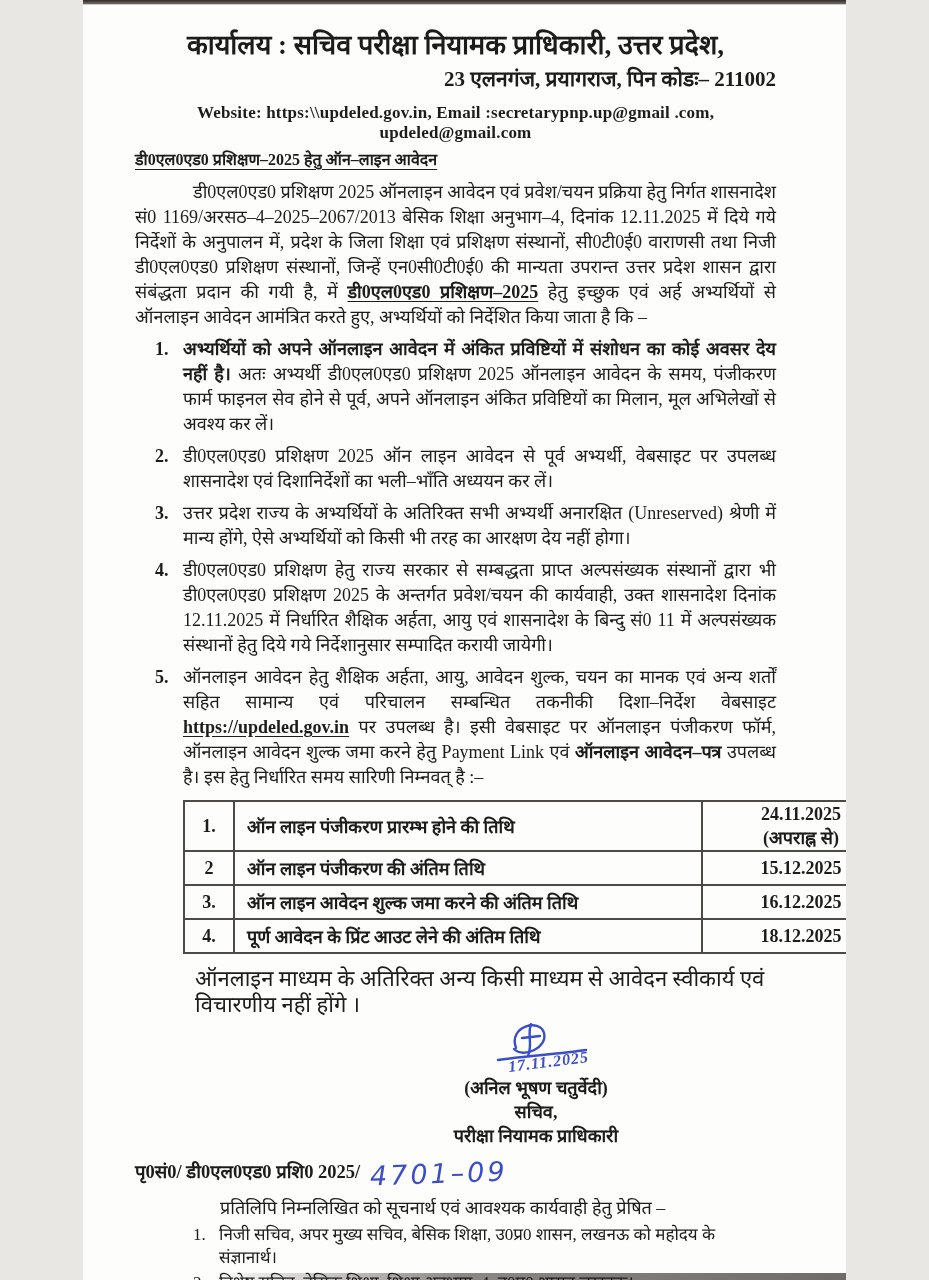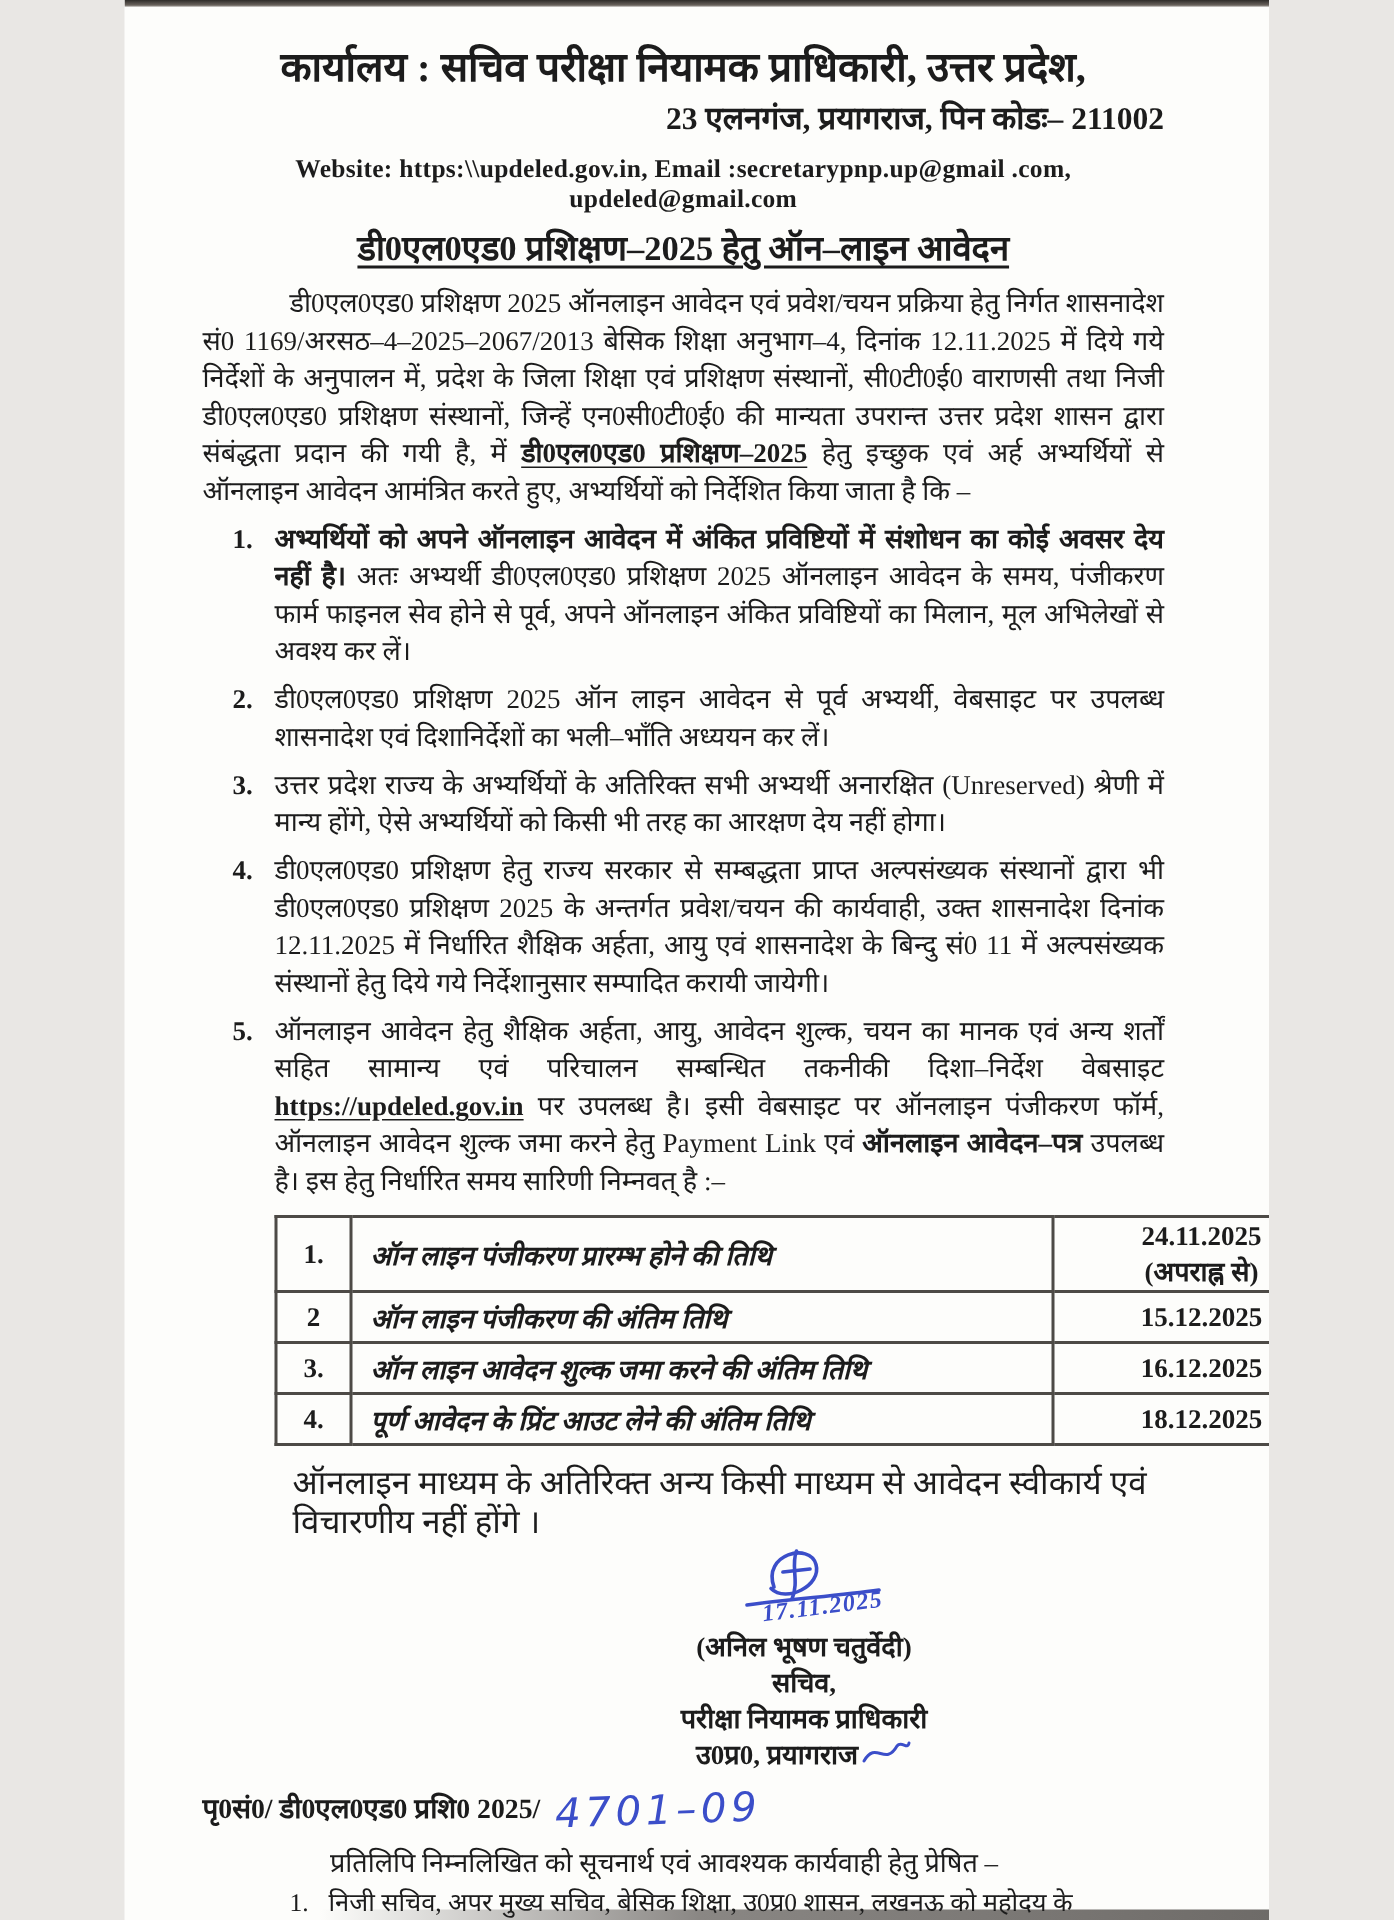--- a/index.html
+++ b/index.html
@@ -19,38 +19,38 @@
 
   .content { position:relative; padding:28px 70px 0 52px; }
 
   .office-header .h1 { text-align:center; font-size:27px; font-weight:700; line-height:35px; }
   .office-header .h2 { text-align:right; font-size:21px; font-weight:700; line-height:32px; }
   .website-line { text-align:center; font-size:17px; font-weight:700; margin-top:8px; letter-spacing:.2px; }
 
   .badge-wrap { text-align:center; margin-top:10px; }
   .badge { display:inline-block; background:#0c0c0c; color:#ffffff; font-size:24px; font-weight:700;
     line-height:1; padding:11px 36px 13px; border-radius:50%; }
-  .subtitle { text-align:center; font-size:23px; font-weight:700; margin-top:5px;
+  .subtitle { font-size:16px; font-weight:700; margin-top:5px;
     text-decoration:underline; text-underline-offset:4px; }
 
   .intro { font-size:18px; line-height:25px; text-align:justify; text-indent:58px; margin-top:10px; }
   .bold-ul { font-weight:700; text-decoration:underline; text-underline-offset:3px; }
   .bold { font-weight:700; }
 
   .olist { margin-top:6px; }
   .oitem { display:flex; margin-top:7px; font-size:18px; line-height:25px; }
   .onum { flex:0 0 28px; padding-left:20px; box-sizing:content-box; font-weight:700; }
   .obody { flex:1; text-align:justify; }
   .link-ul { font-weight:700; text-decoration:underline; text-underline-offset:3px; }
 
   table.schedule { border-collapse:collapse; margin:10px 0 0 48px; width:718px;
     font-size:18px; font-weight:700; }
   table.schedule td { border:2px solid #4d4a46; }
   td.c-sno { width:50px; text-align:center; }
-  td.c-desc { padding:4px 12px;font-style:italic; }
+  td.c-desc { padding:4px 12px; }
   td.c-date { width:198px; text-align:center; line-height:24px; }
   td.c-date div:empty { display:none; }
 
   .note { margin:12px 0 0 60px; font-size:22px; line-height:26px; }
 
   .sig-block { width:280px; margin:0 100px 0 auto; text-align:center;
     font-size:18px; font-weight:700; line-height:24px; position:relative; }
   .sig-mark { position:relative; height:58px; }
   .sig-mark svg { position:absolute; left:90px; top:0; }
   .sig-date { position:absolute; left:112px; top:32px; color:#3b4ec9; font-size:16px;
@@ -158,23 +158,20 @@
             <path d="M45 6 C41 16, 47 26, 42 38"></path>
             <path d="M36 20 L54 18"></path>
             <path d="M12 42 C40 38, 72 36, 100 32"></path>
           </g>
         </svg>
         <span class="sig-date">17.11.2025</span>
       </div>
       <div>(अनिल भूषण चतुर्वेदी)</div>
       <div>सचिव,</div>
       <div>परीक्षा नियामक प्राधिकारी</div>
-      <div class="sig-place"><span>उ0प्र0, प्रयागराज</span><svg width="34" height="22" viewBox="0 0 34 22">
-            <path d="M2 16 C10 2, 16 20, 24 6 C27 2, 31 9, 32 4" fill="none" stroke="#3b4ec9" stroke-width="2" stroke-linecap="round"></path>
-          </svg></div>
     </div>
 
     <div class="ref-line">
       <span>पृ0सं0/  डी0एल0एड0 प्रशि0 2025/</span>
       <span class="handwritten-num">4701–09</span>
     </div>
 
     <div class="copy-heading">प्रतिलिपि निम्नलिखित को सूचनार्थ एवं आवश्यक कार्यवाही हेतु प्रेषित –</div>
     <div class="copy-list">
       <div class="copy-item">

